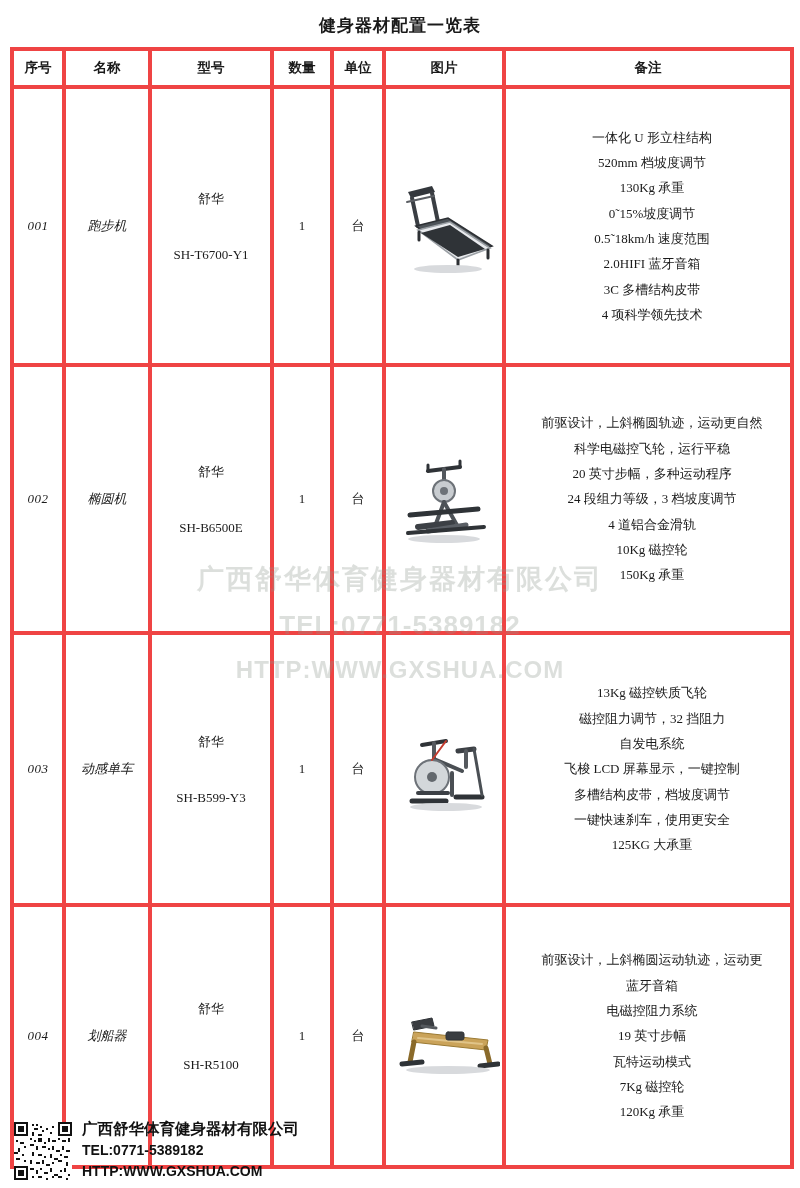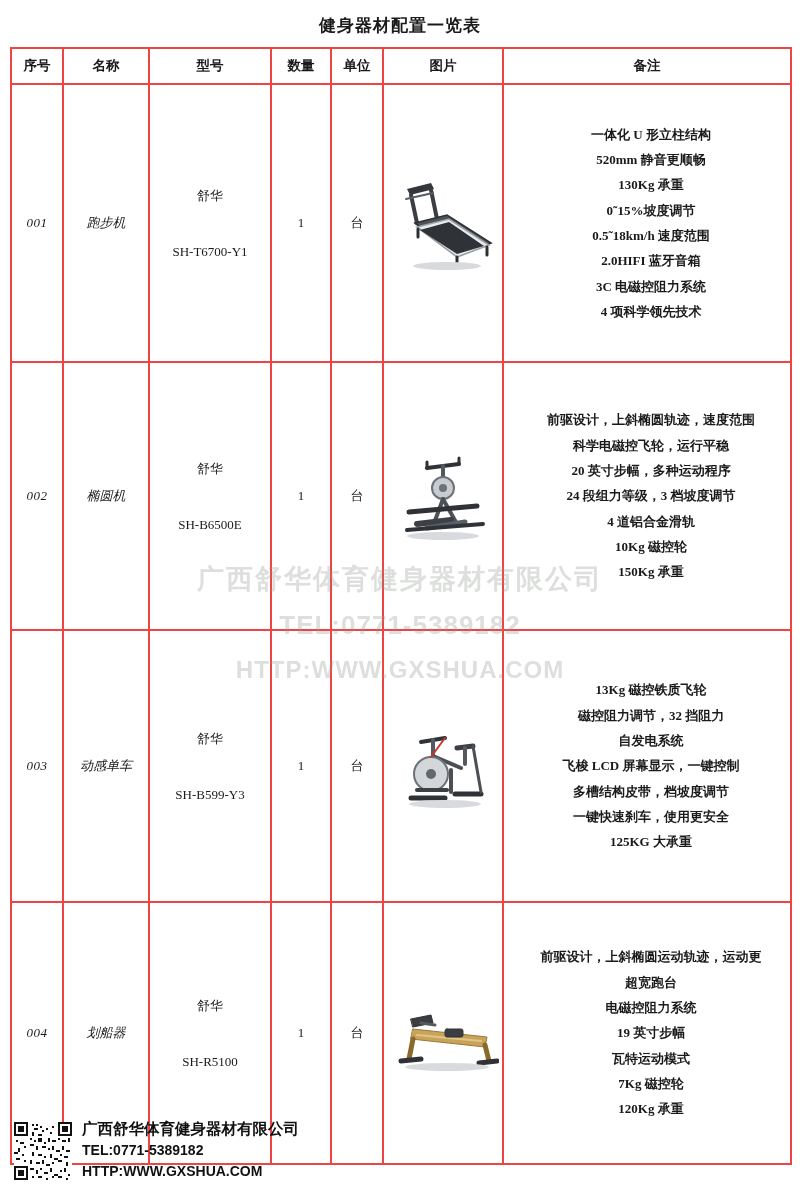--- a/index.html
+++ b/index.html
@@ -31,21 +31,21 @@
   }
   table.equipment-table {
     border-collapse: collapse;
     width: 780px;
     table-layout: fixed;
     position: relative;
     z-index: 2;
   }
   table.equipment-table th,
   table.equipment-table td {
-    border: 2px solid #ef4444;
+    border: 4px solid #ef4444;
     vertical-align: middle;
     text-align: center;
     font-size: 13px;
     background: transparent;
   }
   table.equipment-table thead th {
     height: 32px;
     font-weight: bold;
     font-size: 13.5px;
   }
@@ -56,21 +56,20 @@
   .col-unit  { width: 52px; }
   .col-img   { width: 120px; }
   .col-remark{ width: 288px; }
 
   td.remark-cell {
     text-align: left;
     vertical-align: middle;
     padding: 10px 6px 10px 14px;
     line-height: 1.95;
     font-size: 12.5px;
-    font-weight: bold;
   }
   td.remark-cell .line { white-space: nowrap; }
 
   td.name-cell { font-size: 13.5px; font-style: italic; }
   td.model-cell .model-brand { display: block; padding-bottom: 9px; }
   td.model-cell .model-code  { display: block; margin-top: 30px; }
   td.no-cell { font-size: 12.5px; letter-spacing: .5px; font-style: italic; }
 
   td.img-cell { padding: 4px 2px; }
   .prod-img {
@@ -172,26 +171,26 @@
               <path d="M33 61 L62 53 L97 77 L70 85 Z" fill="#2f3337" stroke="none"></path>
               <path d="M70 88 L70 96" stroke="#2c2f33" stroke-width="3"></path>
               <path d="M100 78 L100 86" stroke="#2c2f33" stroke-width="3"></path>
               <path d="M31 60 L31 68" stroke="#2c2f33" stroke-width="3"></path>
               <ellipse cx="60" cy="97" rx="34" ry="4" fill="#d8dadd" stroke="none"></ellipse>
             </g>
           </svg>
         </td>
         <td class="remark-cell">
           <div class="line">一体化 U 形立柱结构</div>
-          <div class="line">520mm 静音更顺畅</div>
+          <div class="line">520mm 档坡度调节</div>
           <div class="line">130Kg 承重</div>
           <div class="line">0˜15%坡度调节</div>
           <div class="line">0.5˜18km/h 速度范围</div>
           <div class="line">2.0HIFI 蓝牙音箱</div>
-          <div class="line">3C 电磁控阻力系统</div>
+          <div class="line">3C 多槽结构皮带</div>
           <div class="line">4 项科学领先技术</div>
         </td>
       </tr>
 
       <tr style="height:268px;">
         <td class="no-cell">002</td>
         <td class="name-cell">椭圆机</td>
         <td class="model-cell">
           <span class="model-brand">舒华</span>
           <span class="model-code">SH-B6500E</span>
@@ -210,21 +209,21 @@
               <path d="M56 57 L70 82" stroke="#4d5257" stroke-width="4"></path>
               <path d="M22 70 L90 64" stroke="#2f3337" stroke-width="5"></path>
               <path d="M30 82 L64 78" stroke="#3c4045" stroke-width="6"></path>
               <path d="M40 86 L78 80" stroke="#5a5f65" stroke-width="5"></path>
               <path d="M20 88 L96 82" stroke="#2f3337" stroke-width="4"></path>
               <ellipse cx="56" cy="94" rx="36" ry="4" fill="#d8dadd" stroke="none"></ellipse>
             </g>
           </svg>
         </td>
         <td class="remark-cell">
-          <div class="line">前驱设计，上斜椭圆轨迹，速度范围</div>
+          <div class="line">前驱设计，上斜椭圆轨迹，运动更自然</div>
           <div class="line">科学电磁控飞轮，运行平稳</div>
           <div class="line">20 英寸步幅，多种运动程序</div>
           <div class="line">24 段组力等级，3 档坡度调节</div>
           <div class="line">4 道铝合金滑轨</div>
           <div class="line">10Kg 磁控轮</div>
           <div class="line">150Kg 承重</div>
         </td>
       </tr>
 
       <tr style="height:272px;">
@@ -287,21 +286,21 @@
               <path d="M98 66 L102 82" stroke="#8a6a2a" stroke-width="5"></path>
               <path d="M14 82 L34 80" stroke="#2f3337" stroke-width="5"></path>
               <path d="M92 84 L110 82" stroke="#2f3337" stroke-width="5"></path>
               <path d="M34 44 L48 46" stroke="#55595e" stroke-width="3"></path>
               <ellipse cx="60" cy="88" rx="42" ry="4" fill="#d8dadd" stroke="none"></ellipse>
             </g>
           </svg>
         </td>
         <td class="remark-cell">
           <div class="line">前驱设计，上斜椭圆运动轨迹，运动更</div>
-          <div class="line">超宽跑台</div>
+          <div class="line">蓝牙音箱</div>
           <div class="line">电磁控阻力系统</div>
           <div class="line">19 英寸步幅</div>
           <div class="line">瓦特运动模式</div>
           <div class="line">7Kg 磁控轮</div>
           <div class="line">120Kg 承重</div>
         </td>
       </tr>
 
     </tbody>
   </table>

